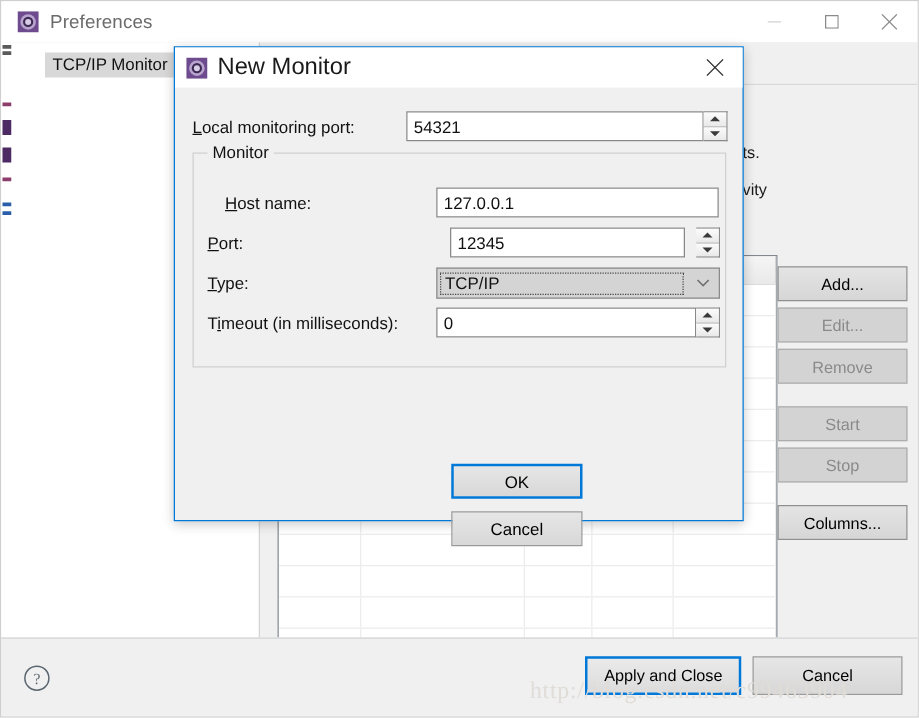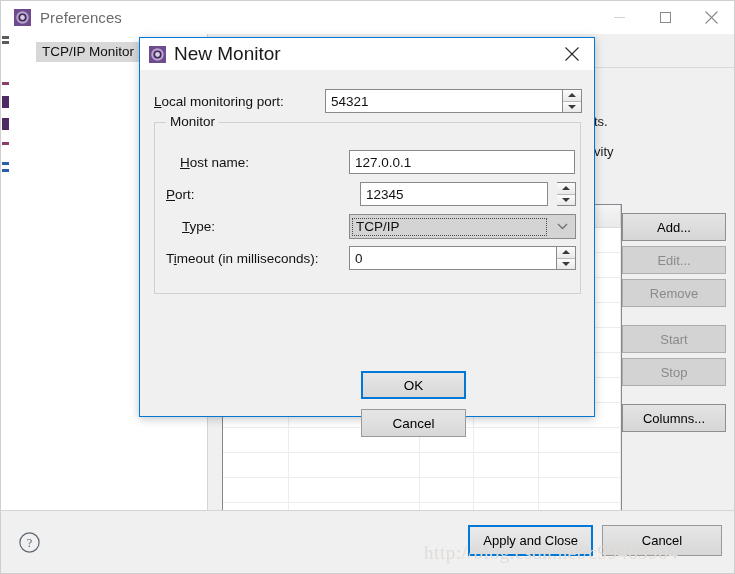--- a/index.html
+++ b/index.html
@@ -611,21 +611,21 @@
     <div class="textfield" style="left:220px; top:112px; width:188px;">12345</div>
     <div class="spinner" style="left:417px; top:112px;">
       <div class="spin-half">
           <span class="arrow-up"></span>
         </div>
       <div class="spin-half">
           <span class="arrow-dn"></span>
         </div>
     </div>
 
-    <div class="nm-label" style="left:42px; top:149px;">
+    <div class="nm-label" style="left:26px; top:149px;">
       <span class="mn">T</span><span>ype:</span>
     </div>
     <div style="position:absolute;left:209px;top:144px;width:227px;height:25px;background:#d4d4d4;border:1px solid #8a8a8a;box-sizing:border-box;display:flex;align-items:center;">
       <div style="flex:1 1 auto;margin:2px;border:1px dotted #4a4a4a;height:18px;display:flex;align-items:center;padding-left:3px;font-size:13.5px;color:#111;box-sizing:border-box;">TCP/IP</div>
       <div style="width:26px;display:flex;align-items:center;justify-content:center;flex:0 0 auto;">
         <svg width="11" height="7" viewBox="0 0 11 7">
             <polyline points="1,1 5.5,5.5 10,1" fill="none" stroke="#707070" stroke-width="1.3"></polyline>
           </svg>
       </div>
     </div>

